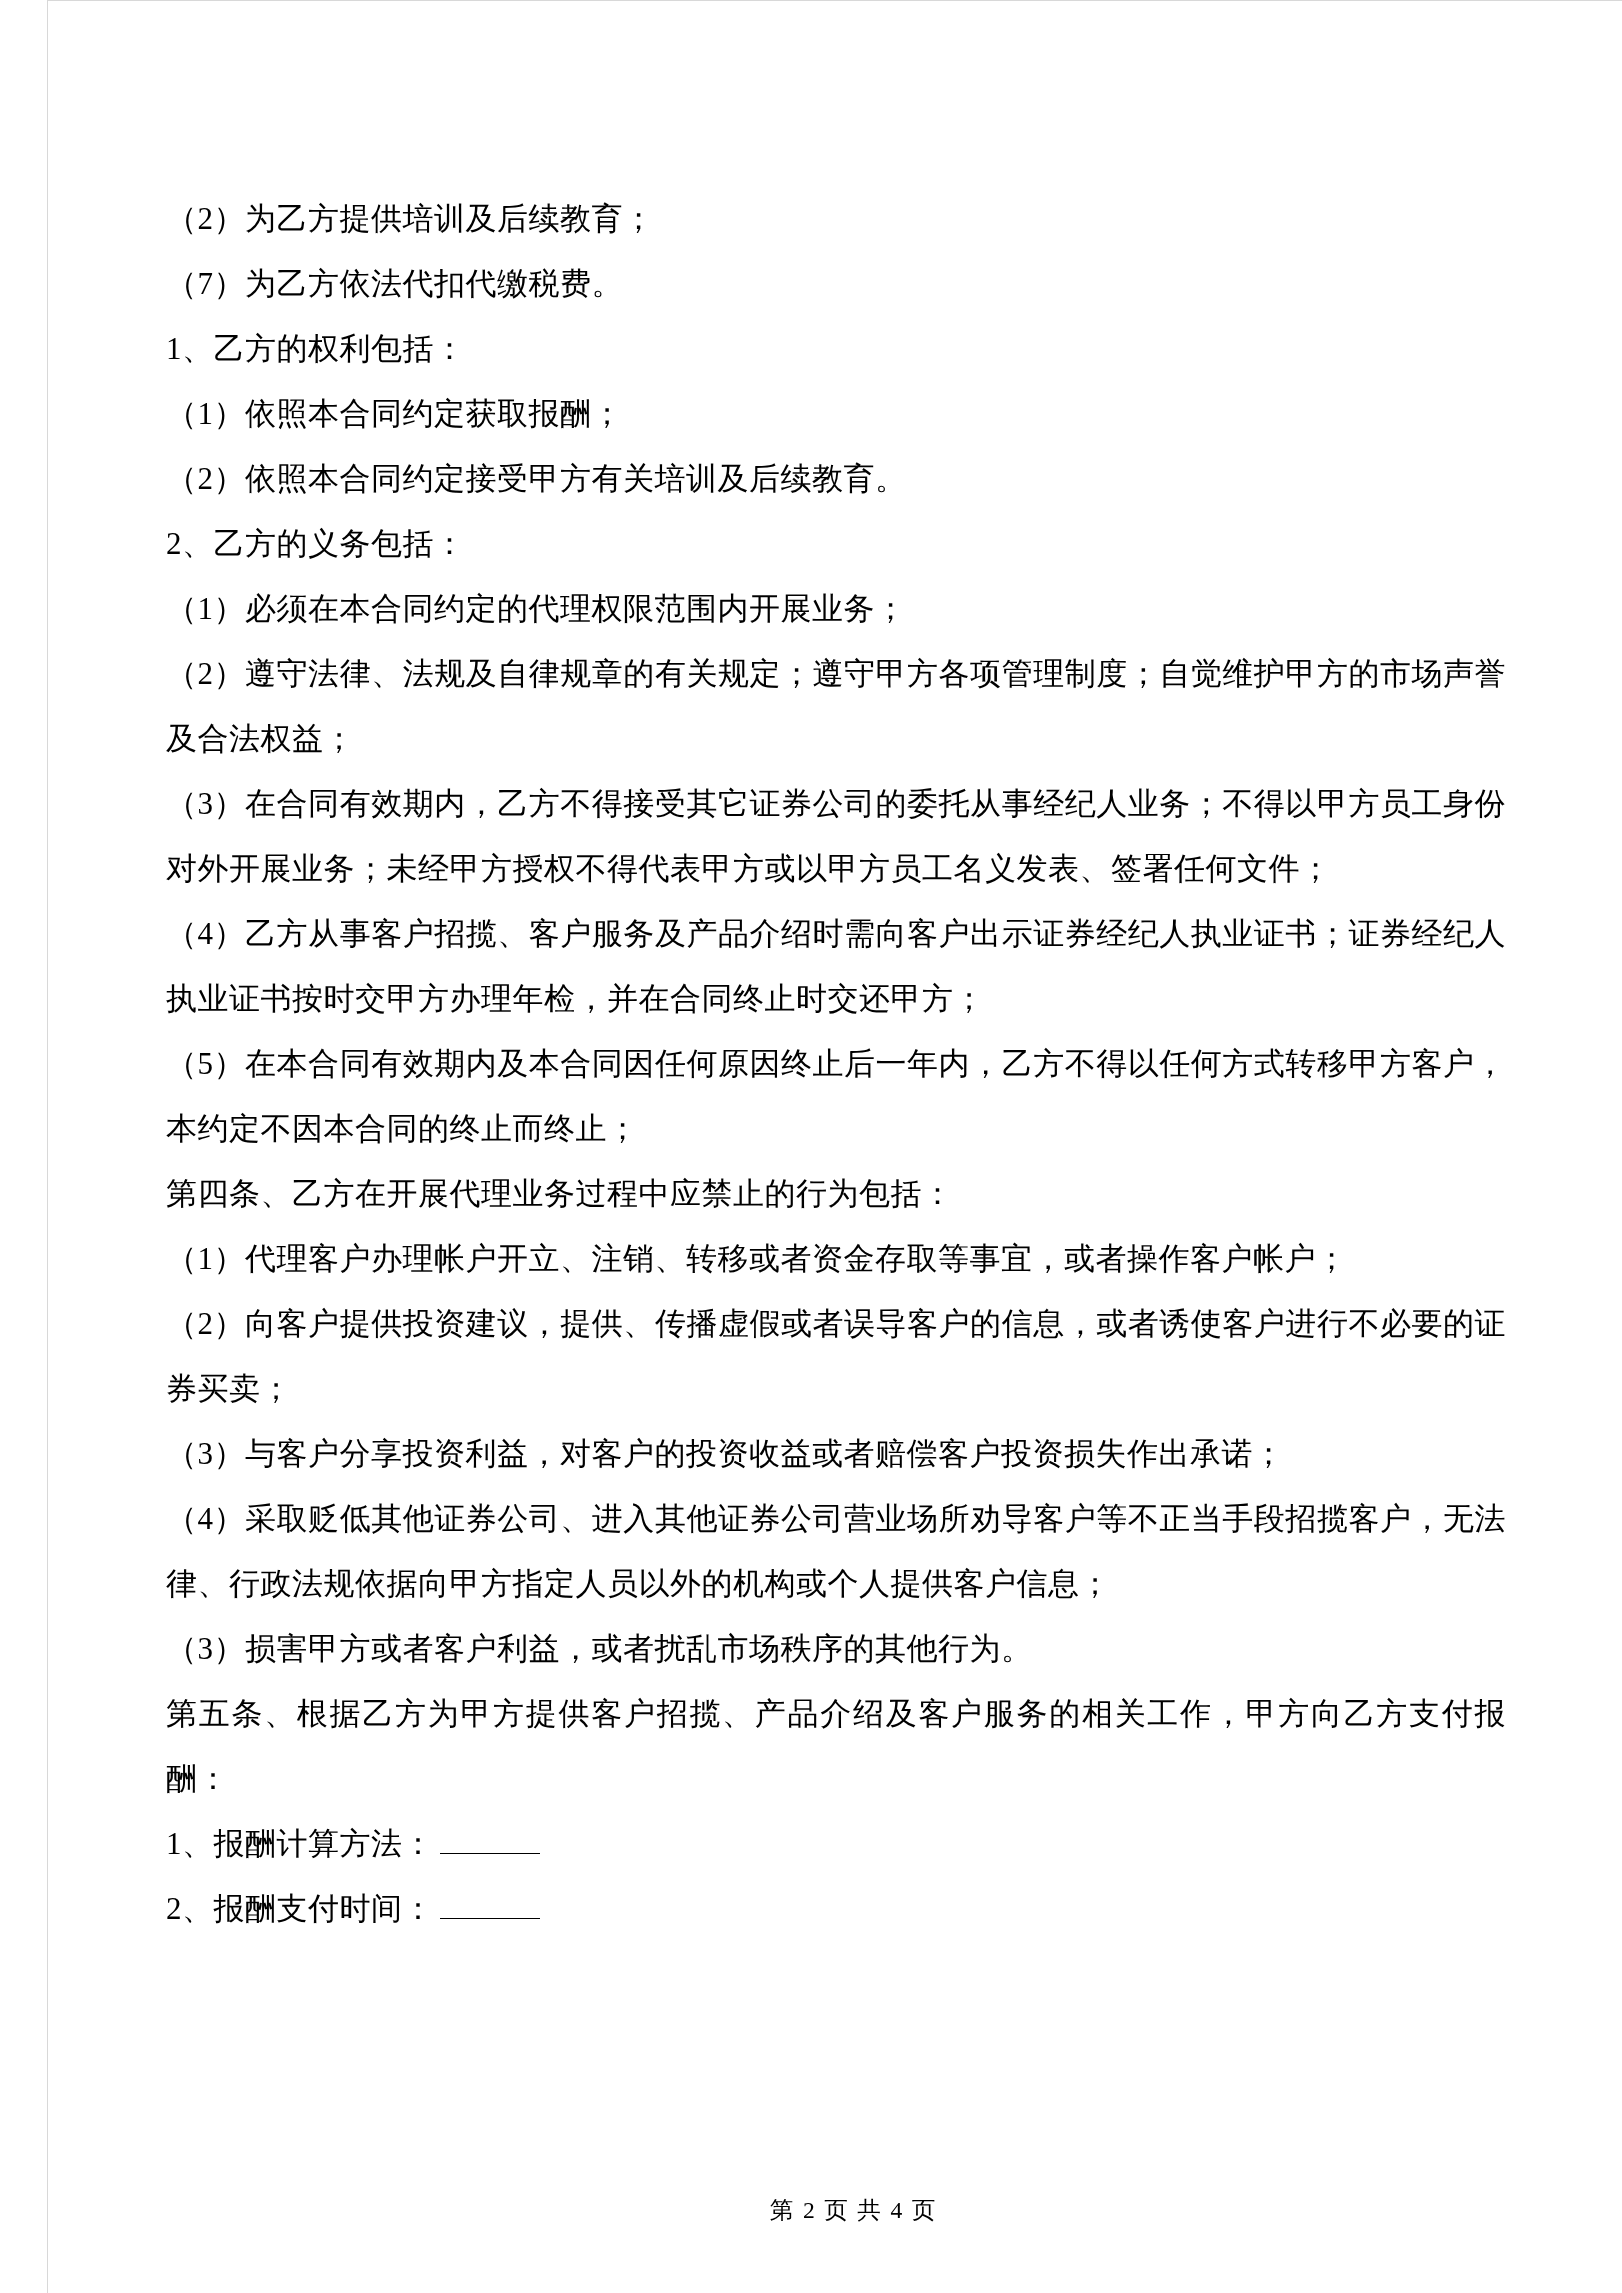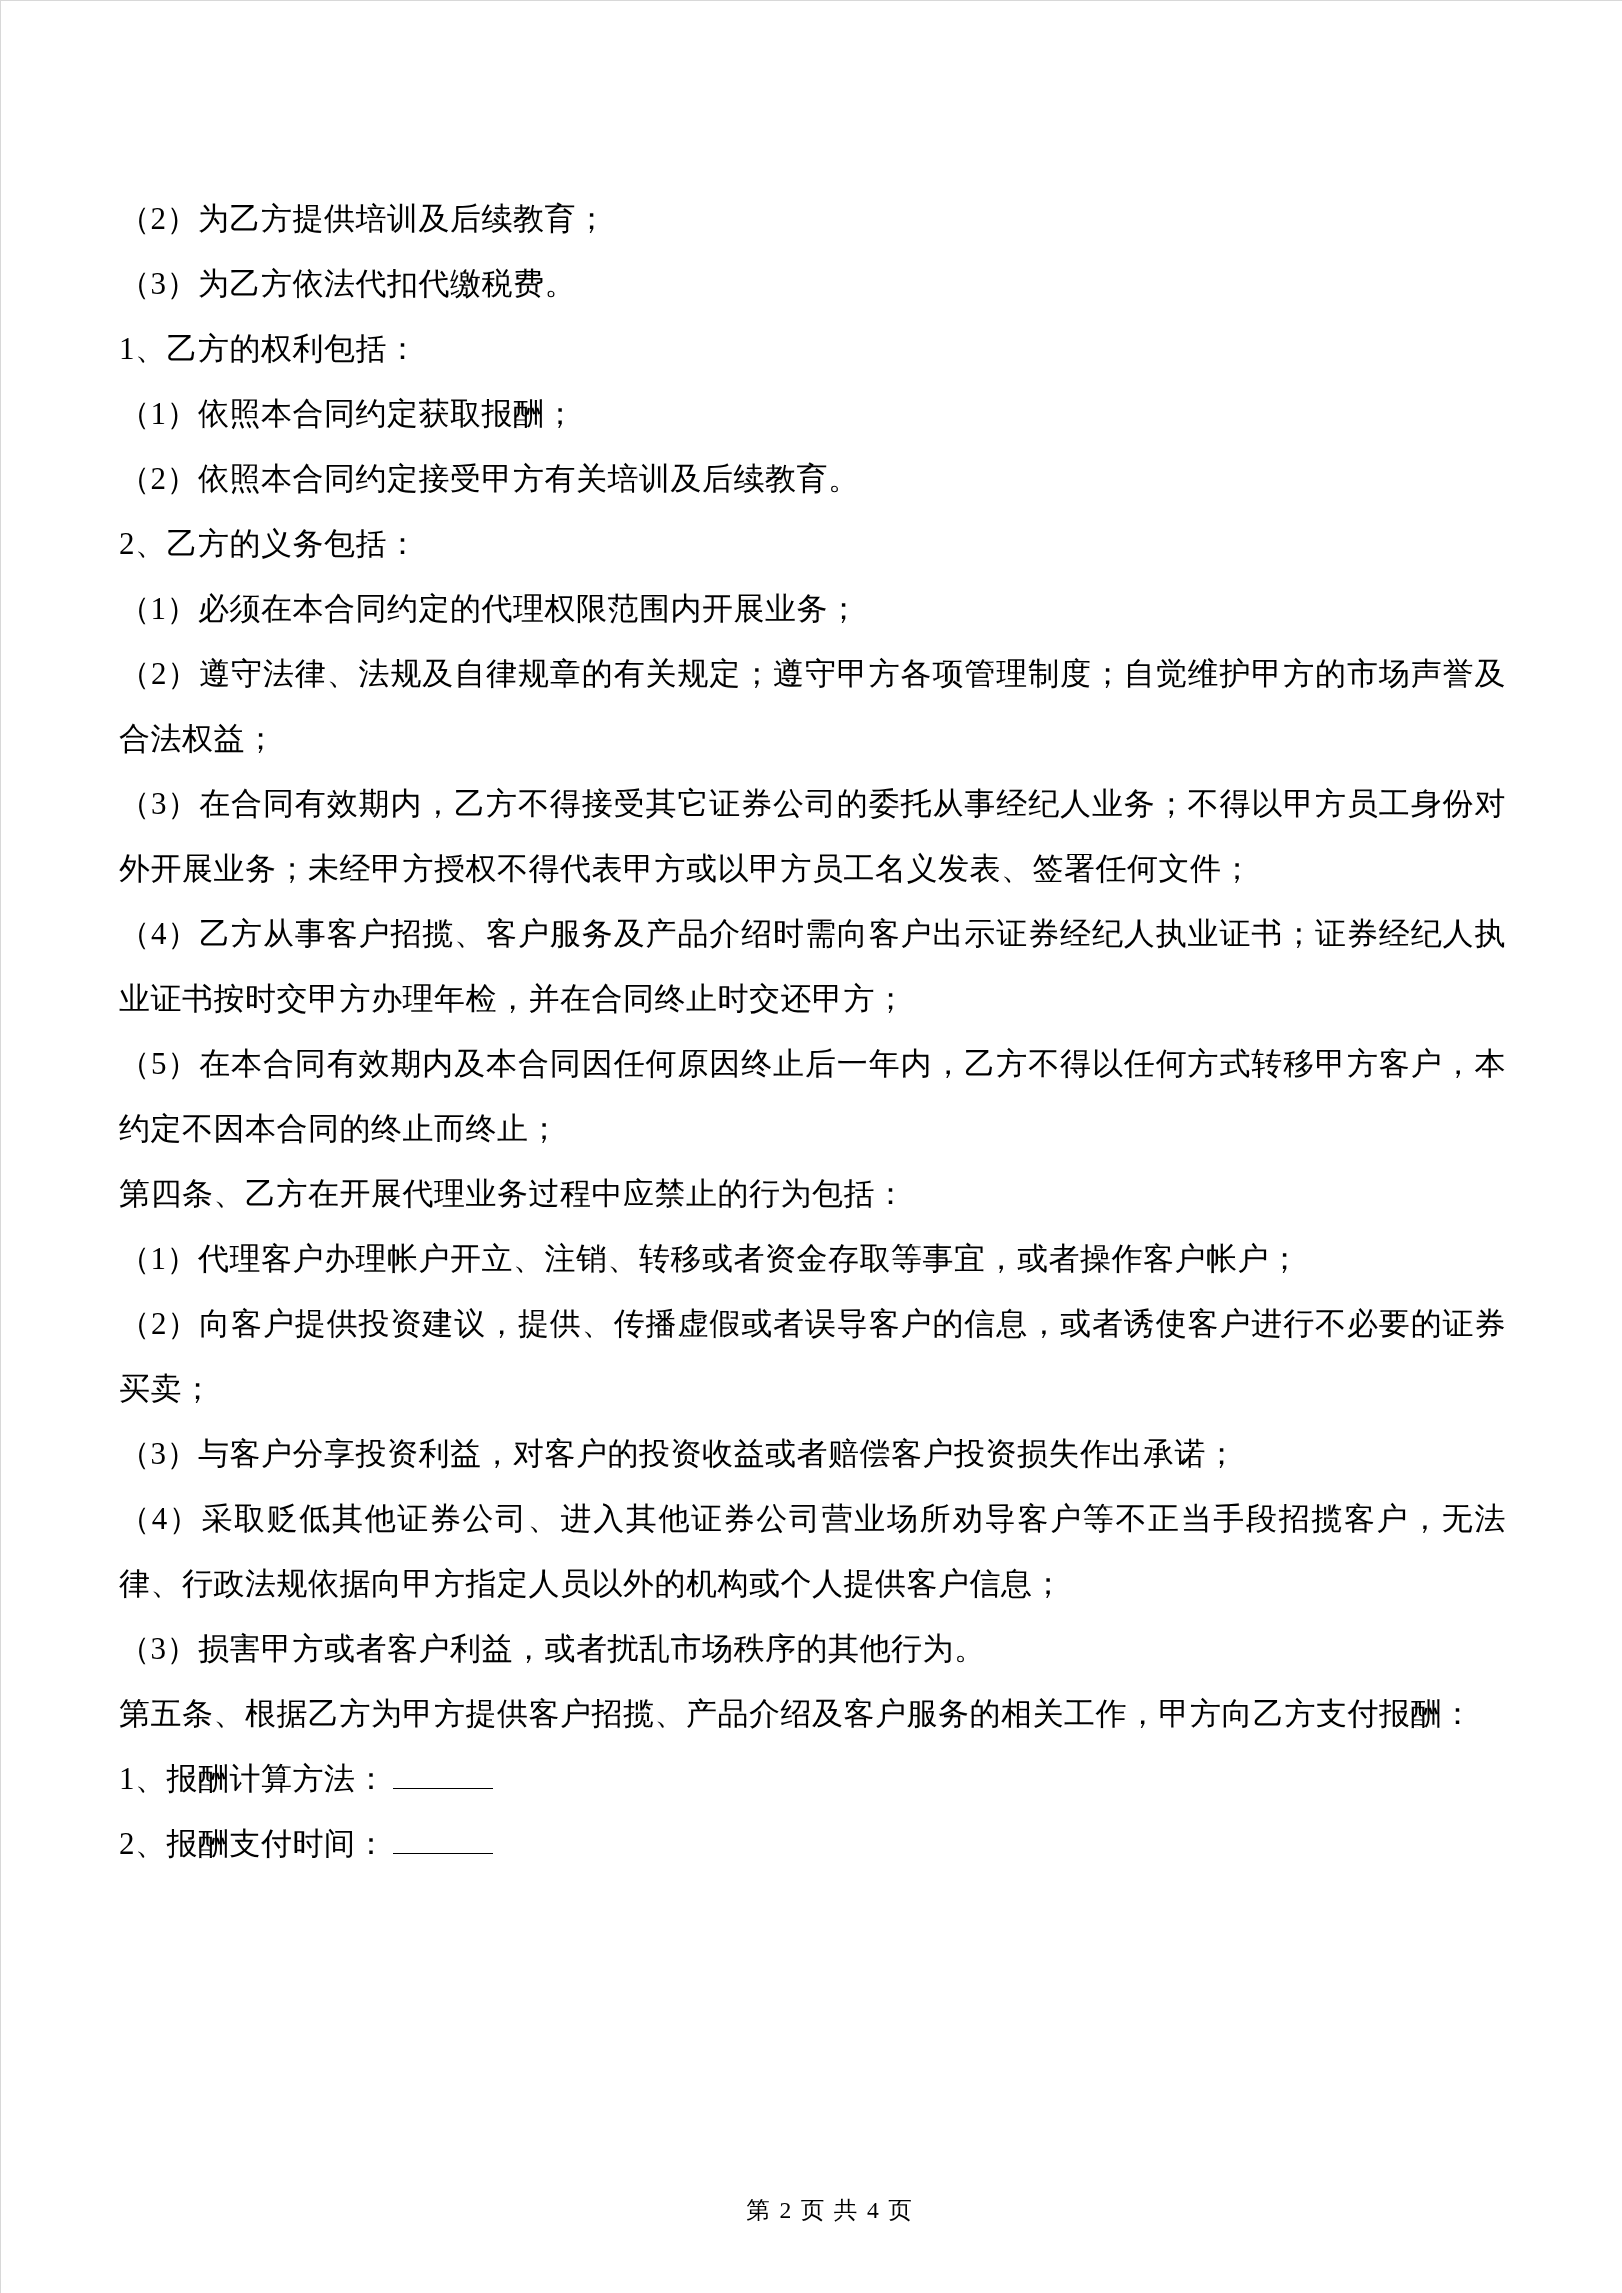--- a/index.html
+++ b/index.html
@@ -14,20 +14,21 @@
     font-family: "Liberation Serif", "DejaVu Serif", serif;
     color: #000000;
     box-sizing: border-box;
   }
   .page {
     position: absolute;
     inset: 0;
     background: #ffffff;
     border: 0.9px solid #d8d8d8;
     box-sizing: border-box;
+    margin-left: 47px;
   }
   .content {
     position: absolute;
     top: 185px;
     left: 118px;
     right: 116px;
   }
   .para {
     margin: 0;
     font-size: 31px;
@@ -54,21 +55,21 @@
     letter-spacing: 1.8px;
     padding-left: 37px;
   }
 </style>
 </head>
 <body>
 
 <div class="page">
   <div class="content">
       <p class="para"><span>（2）为乙方提供培训及后续教育；</span></p>
-      <p class="para"><span>（3）为乙方依法代扣代缴税费。</span></p>
+      <p class="para"><span>（7）为乙方依法代扣代缴税费。</span></p>
       <p class="para"><span>1、乙方的权利包括：</span></p>
       <p class="para"><span>（1）依照本合同约定获取报酬；</span></p>
       <p class="para"><span>（2）依照本合同约定接受甲方有关培训及后续教育。</span></p>
       <p class="para"><span>2、乙方的义务包括：</span></p>
       <p class="para"><span>（1）必须在本合同约定的代理权限范围内开展业务；</span></p>
       <p class="para"><span>（2）遵守法律、法规及自律规章的有关规定；遵守甲方各项管理制度；自觉维护甲方的市场声誉及合法权益；</span></p>
       <p class="para"><span>（3）在合同有效期内，乙方不得接受其它证券公司的委托从事经纪人业务；不得以甲方员工身份对外开展业务；未经甲方授权不得代表甲方或以甲方员工名义发表、签署任何文件；</span></p>
       <p class="para"><span>（4）乙方从事客户招揽、客户服务及产品介绍时需向客户出示证券经纪人执业证书；证券经纪人执业证书按时交甲方办理年检，并在合同终止时交还甲方；</span></p>
       <p class="para"><span>（5）在本合同有效期内及本合同因任何原因终止后一年内，乙方不得以任何方式转移甲方客户，本约定不因本合同的终止而终止；</span></p>
       <p class="para"><span>第四条、乙方在开展代理业务过程中应禁止的行为包括：</span></p>

